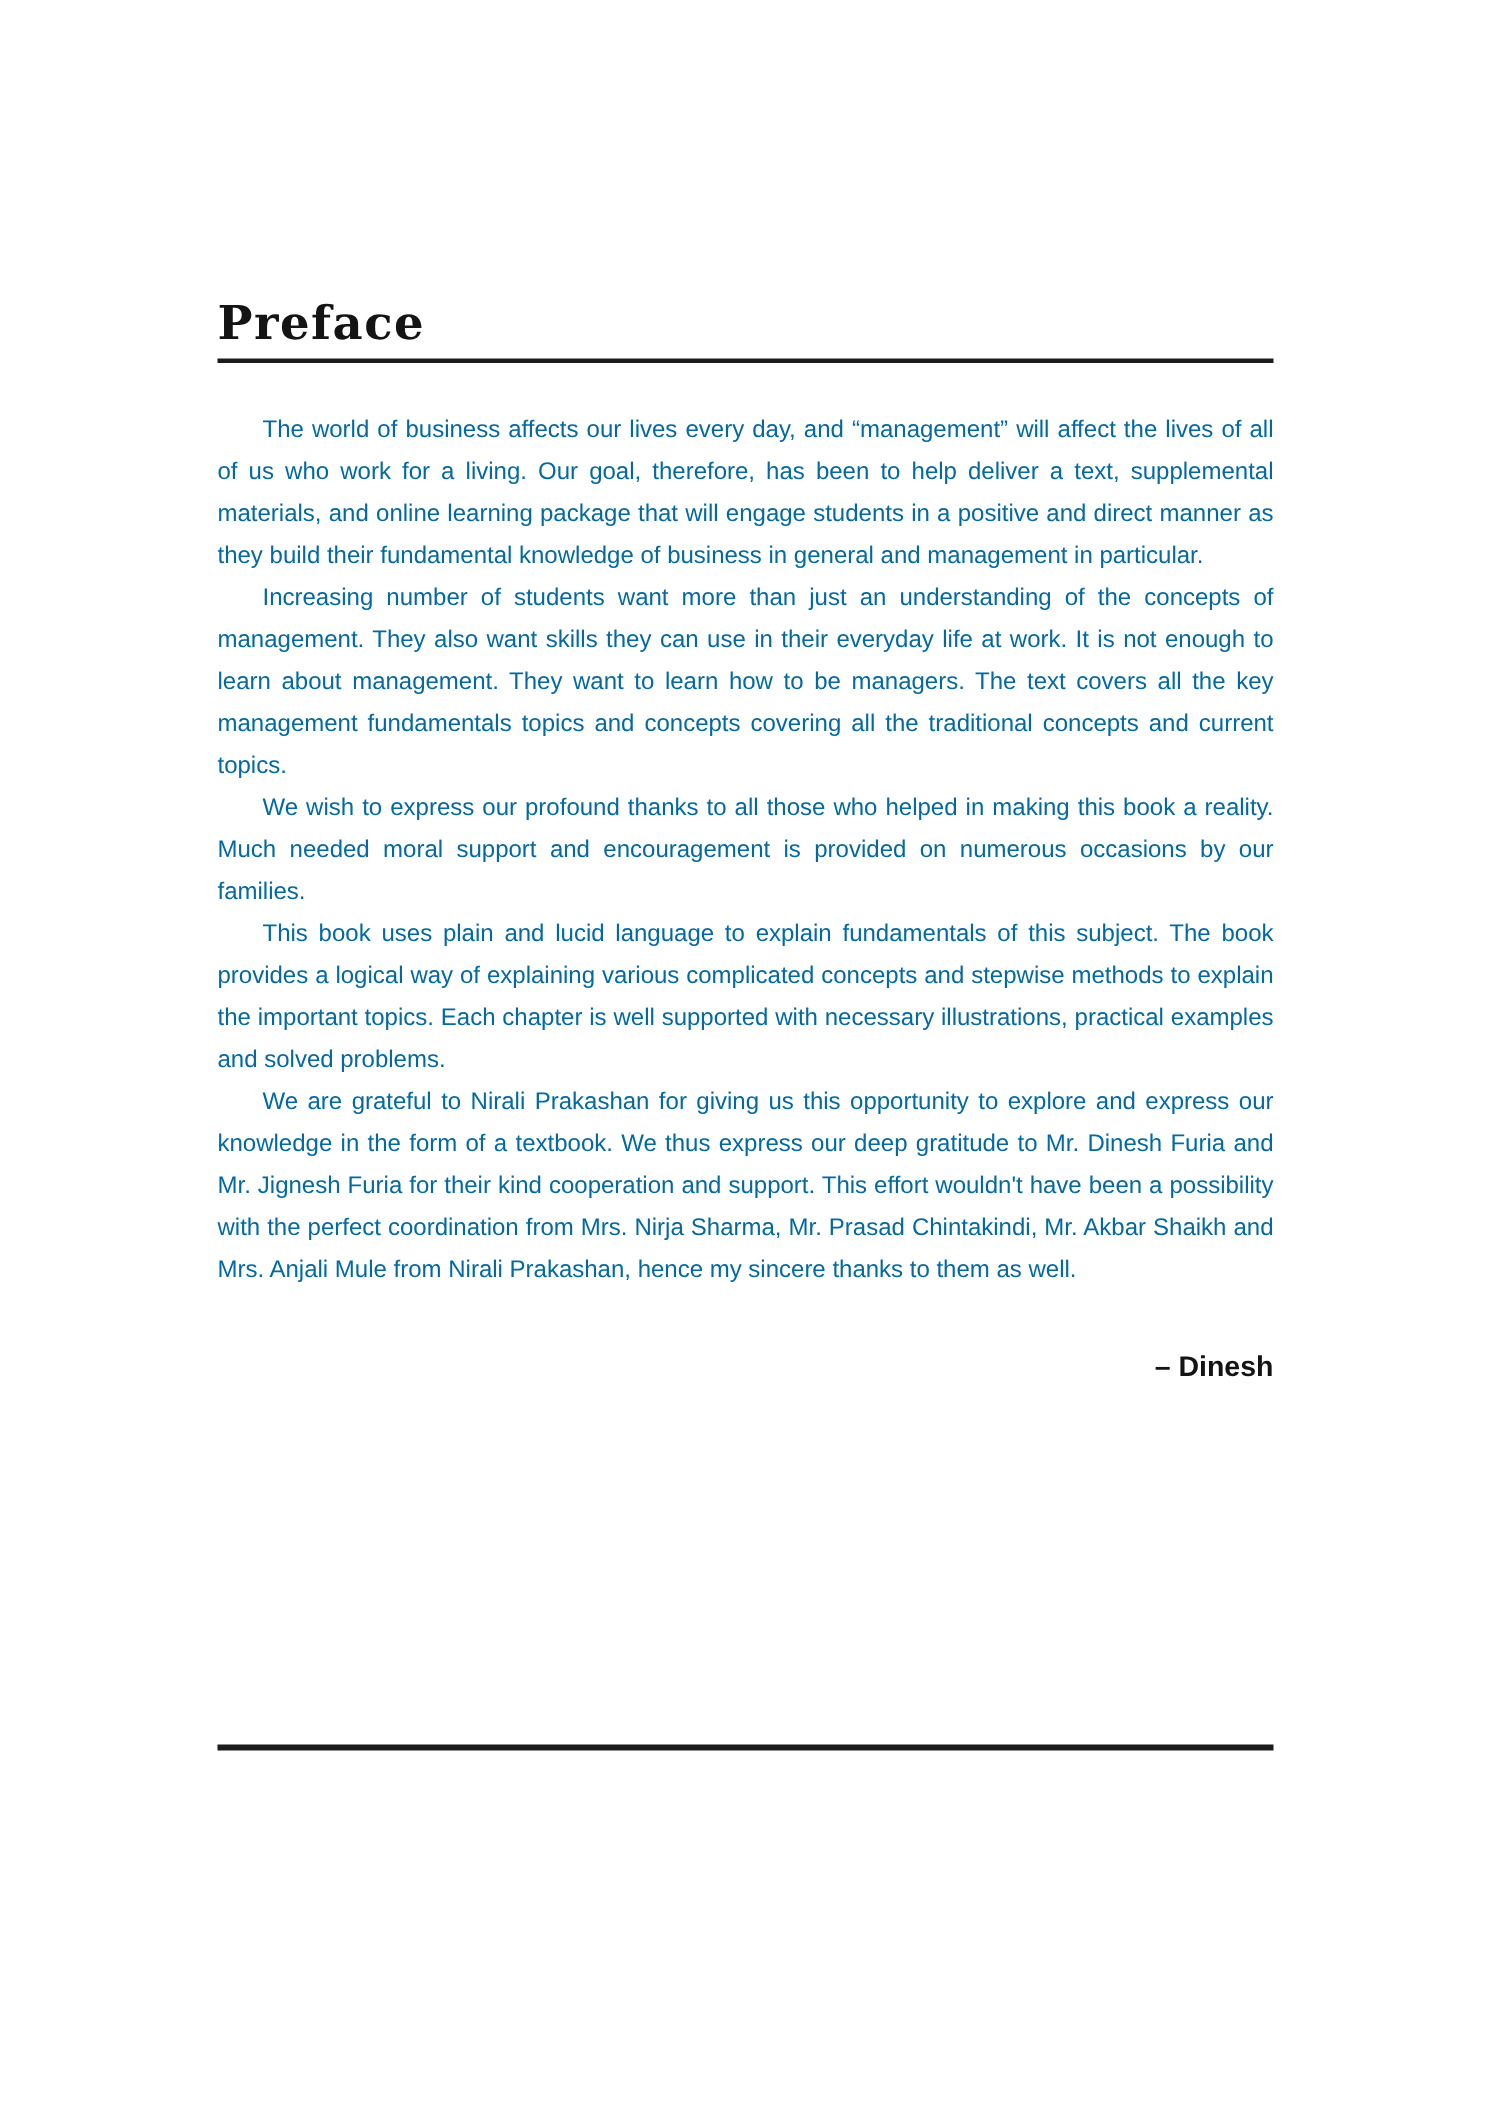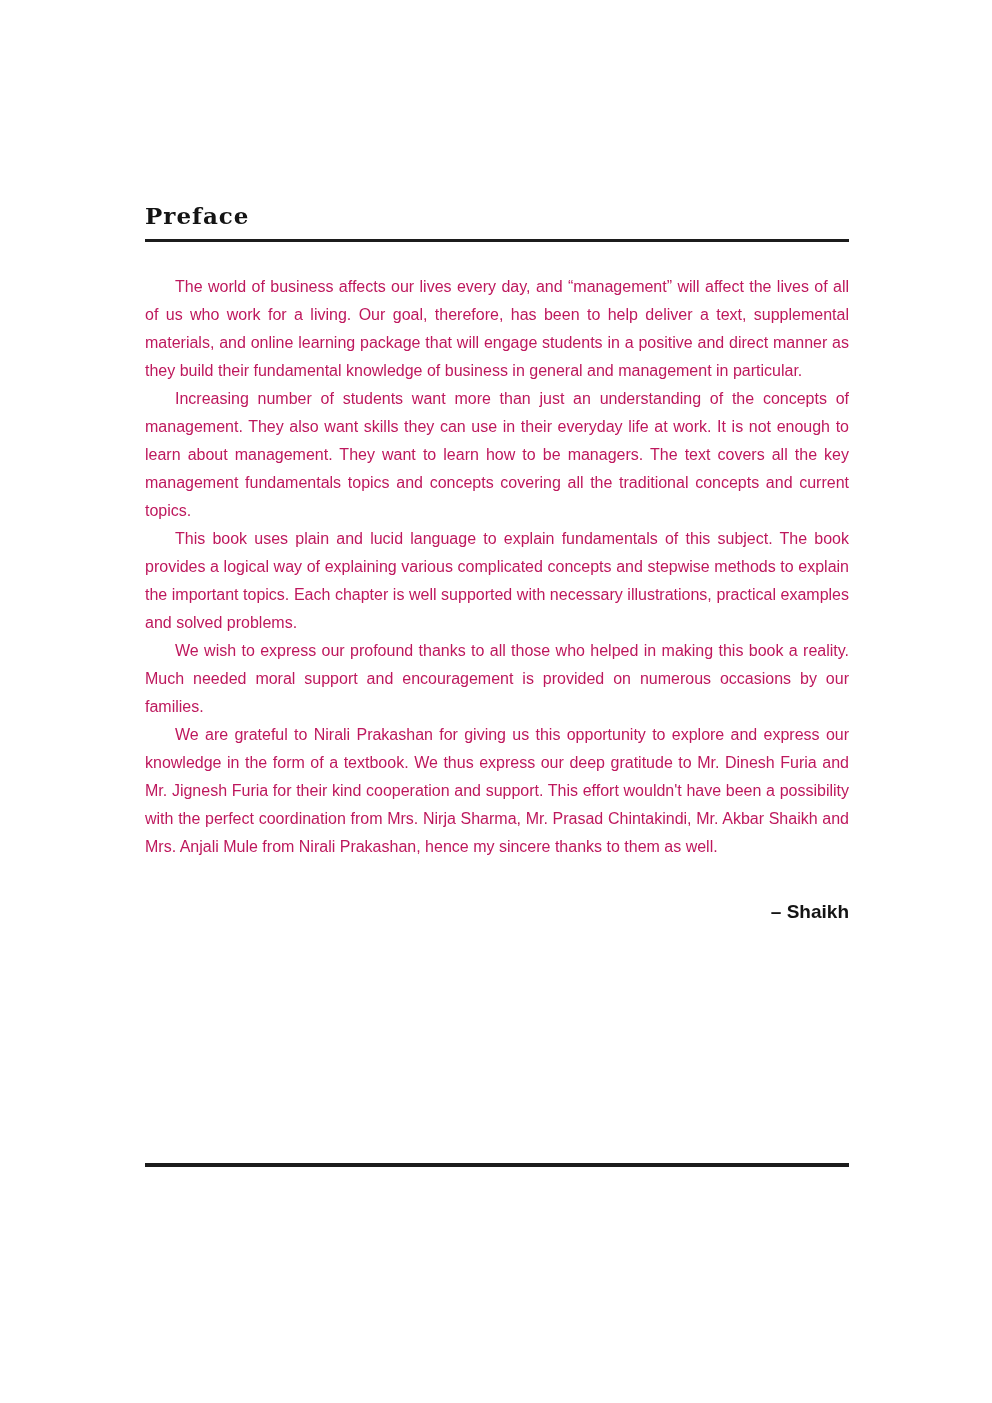--- a/index.html
+++ b/index.html
@@ -20,35 +20,35 @@
   .content {
     position: absolute;
     left: 145px;
     top: 0;
     width: 704px;
   }
   .title {
     margin-top: 198px;
     font-family: "DejaVu Serif", serif;
     font-weight: 700;
-    font-size: 23px;
+    font-size: 31px;
     letter-spacing: 1px;
     color: #141414;
     line-height: 36px;
   }
   .title-rule {
     height: 3px;
     background: #1c1c1c;
     margin-top: 5px;
   }
   .body-text {
     margin-top: 31px;
     font-size: 16px;
     line-height: 28px;
-    color: #be185d;
+    color: #0369a1;
     text-align: justify;
   }
   .body-text p {
     margin: 0;
     text-indent: 30px;
   }
   .signature {
     margin-top: 40px;
     text-align: right;
     font-weight: 700;
@@ -70,23 +70,23 @@
 <div class="page">
   <div class="content">
 
     <div class="title">Preface</div>
 
     <div class="title-rule"></div>
 
     <div class="body-text">
       <p>The world of business affects our lives every day, and “management” will affect the lives of all of us who work for a living. Our goal, therefore, has been to help deliver a text, supplemental materials, and online learning package that will engage students in a positive and direct manner as they build their fundamental knowledge of business in general and management in particular.</p>
       <p>Increasing number of students want more than just an understanding of the concepts of management. They also want skills they can use in their everyday life at work. It is not enough to learn about management. They want to learn how to be managers. The text covers all the key management fundamentals topics and concepts covering all the traditional concepts and current topics.</p>
+      <p>We wish to express our profound thanks to all those who helped in making this book a reality. Much needed moral support and encouragement is provided on numerous occasions by our families.</p>
       <p>This book uses plain and lucid language to explain fundamentals of this subject. The book provides a logical way of explaining various complicated concepts and stepwise methods to explain the important topics. Each chapter is well supported with necessary illustrations, practical examples and solved problems.</p>
-      <p>We wish to express our profound thanks to all those who helped in making this book a reality. Much needed moral support and encouragement is provided on numerous occasions by our families.</p>
       <p>We are grateful to Nirali Prakashan for giving us this opportunity to explore and express our knowledge in the form of a textbook. We thus express our deep gratitude to Mr. Dinesh Furia and Mr. Jignesh Furia for their kind cooperation and support. This effort wouldn't have been a possibility with the perfect coordination from Mrs. Nirja Sharma, Mr. Prasad Chintakindi, Mr. Akbar Shaikh and Mrs. Anjali Mule from Nirali Prakashan, hence my sincere thanks to them as well.</p>
     </div>
 
-    <div class="signature">– Shaikh</div>
+    <div class="signature">– Dinesh</div>
 
   </div>
 
   <div class="bottom-rule"></div>
 </div>
 
 </body></html>

